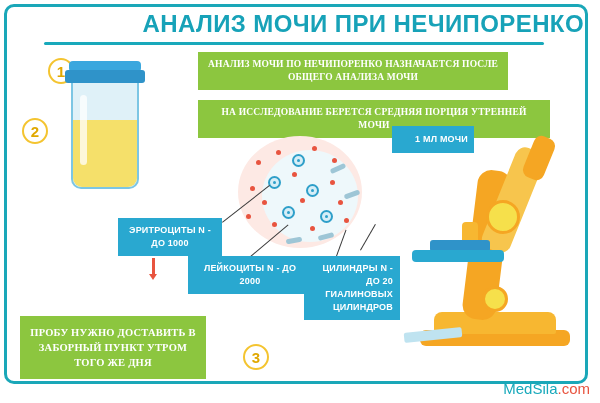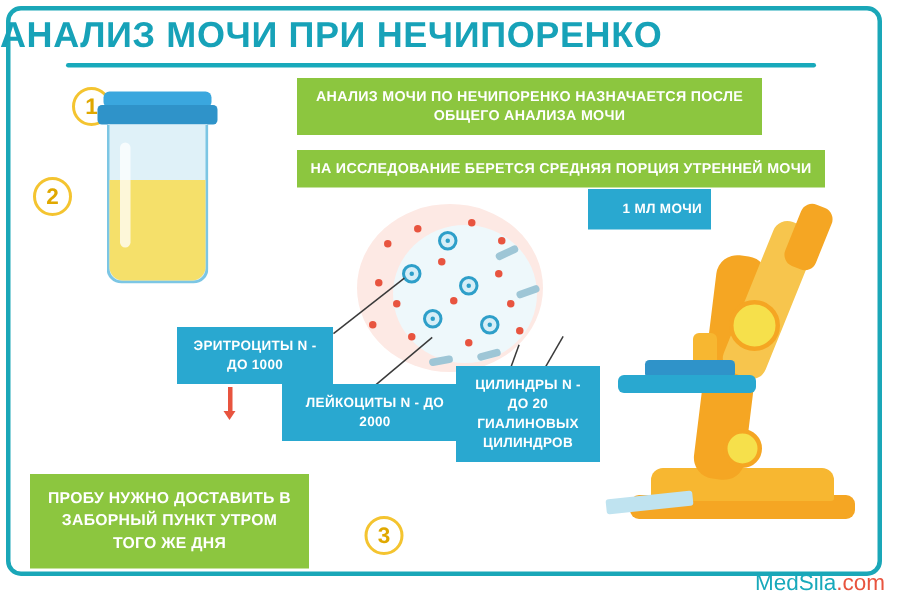--- a/index.html
+++ b/index.html
@@ -20,21 +20,21 @@
     left:4px;top:4px;
     width:584px;height:380px;
     border:3px solid #1aa7b8;
     border-radius:10px;
     background:#ffffff;
     box-sizing:border-box;
   }
   .title{
     position:absolute;
     left:0;top:10px;width:584px;
-    text-align:left;
+    text-align:right;
     font-size:24px;
     font-weight:bold;
     color:#17a2b8;
     letter-spacing:0.4px;
   }
   .underline{
     position:absolute;
     left:44px;top:42px;
     width:500px;height:3px;
     background:#18a9bb;
@@ -62,41 +62,42 @@
     position:absolute;
     background:#8cc63f;
     color:#ffffff;
     font-size:9.5px;
     font-weight:bold;
     text-align:center;
     line-height:13px;
     padding:6px 8px;
     box-sizing:border-box;
     letter-spacing:0.2px;
+    font-family:Liberation Serif, serif;
   }
   #b1{left:198px;top:52px;width:310px;}
   #b2{left:198px;top:100px;width:352px;}
   #b3{left:20px;top:316px;width:186px;padding:9px 6px;font-size:10.5px;line-height:15px;}
 
   
   .lbl{
     position:absolute;
     background:#29a8d0;
     color:#ffffff;
     font-size:9px;
     font-weight:bold;
     text-align:center;
     line-height:13px;
     padding:6px 7px;
     box-sizing:border-box;
     letter-spacing:0.2px;
   }
   #l1{left:118px;top:218px;width:104px;}
   #l2{left:188px;top:256px;width:124px;}
-  #l3{left:304px;top:244px;width:96px;}
+  #l3{left:304px;top:256px;width:96px;text-align:right;}
   #l4{left:392px;top:126px;width:82px;padding:7px 6px;text-align:right;}
 
   
   .blob{
     position:absolute;
     left:238px;top:136px;
     width:124px;height:112px;
     background:#fde9e4;
     border-radius:50%;
   }

